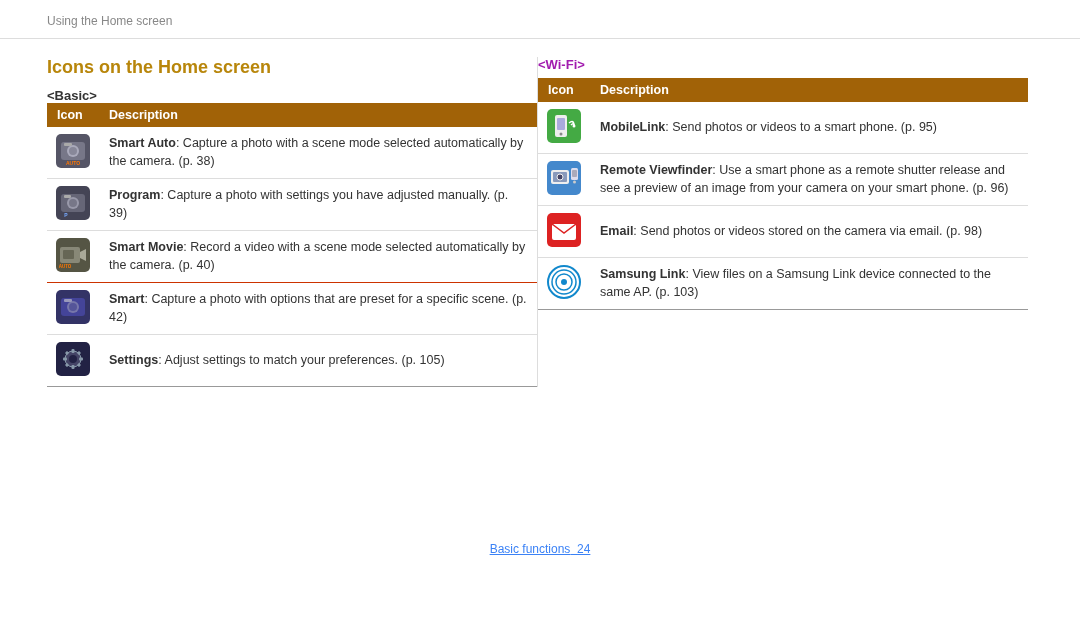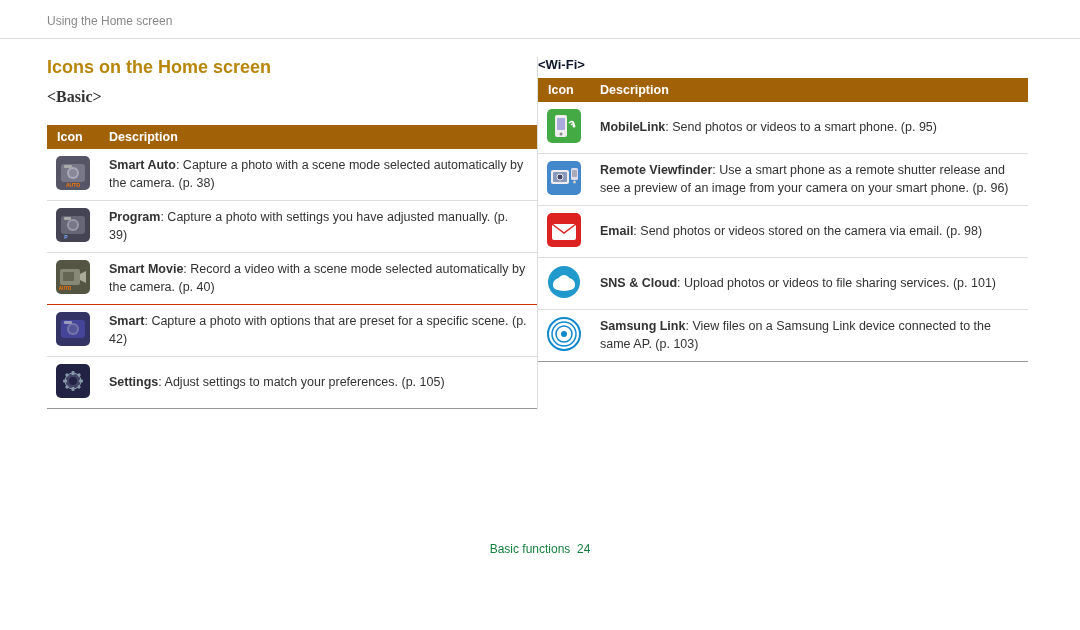--- a/index.html
+++ b/index.html
@@ -47,25 +47,24 @@
     }
 
     .section-title {
       font-size: 18px;
       font-weight: bold;
       color: #b8860b;
       margin-bottom: 10px;
     }
 
     .section-subtitle {
-      font-size: 16px;
+      font-size: 13px;
       font-weight: bold;
       color: #333;
-      margin-bottom: 19px;
-      font-family: Liberation Serif, serif;
+      margin-bottom: 0;
     }
 
     table {
       width: 100%;
       border-collapse: collapse;
       font-size: 12.5px;
     }
 
     table thead tr {
       background: #a16207;
@@ -114,31 +113,32 @@
     }
 
     .icon-svg {
       width: 34px;
       height: 34px;
     }
 
     .wifi-title {
       font-size: 13px;
       font-weight: bold;
-      color: #0f172a;
+      color: #a21caf;
       margin-bottom: 6px;
     }
 
     .footer-text {
       position: absolute;
       bottom: 20px;
       left: 50%;
       transform: translateX(-50%);
       font-size: 12px;
-      color: #15803d;
+      color: #3b82f6;
+      text-decoration: underline;
     }
 
     
     .separator {
       width: 1px;
       background: #ddd;
       margin: 0;
       align-self: stretch;
     }
   </style>
@@ -294,32 +294,20 @@
             <td class="icon-cell">
               <svg class="icon-svg" viewBox="0 0 34 34">
                 <rect width="34" height="34" rx="5" fill="#dd2222"></rect>
                 <rect x="5" y="11" width="24" height="16" rx="2" fill="#fff"></rect>
                 <polyline points="5,11 17,20 29,11" stroke="#dd2222" stroke-width="1.5" fill="none"></polyline>
               </svg>
             </td>
             <td class="desc-cell"><b>Email</b>: Send photos or videos stored on the camera via email. (p. 98)</td>
           </tr>
 
-          <tr>
-            <td class="icon-cell">
-              <svg class="icon-svg" viewBox="0 0 34 34">
-                <circle cx="17" cy="17" r="16" fill="#2299cc"></circle>
-                <ellipse cx="17" cy="19" rx="11" ry="7" fill="#fff"></ellipse>
-                <circle cx="11" cy="20" r="5" fill="#fff"></circle>
-                <circle cx="23" cy="20" r="5" fill="#fff"></circle>
-                <circle cx="17" cy="16" r="6" fill="#fff"></circle>
-              </svg>
-            </td>
-            <td class="desc-cell"><b>SNS &amp; Cloud</b>: Upload photos or videos to file sharing services. (p. 101)</td>
-          </tr>
 
           <tr>
             <td class="icon-cell">
               <svg class="icon-svg" viewBox="0 0 34 34">
                 <circle cx="17" cy="17" r="16" stroke="#1188cc" stroke-width="2" fill="#fff"></circle>
                 <circle cx="17" cy="17" r="12" stroke="#1188cc" stroke-width="1.5" fill="#fff"></circle>
                 <circle cx="17" cy="17" r="8" stroke="#1188cc" stroke-width="1.5" fill="#fff"></circle>
                 <circle cx="17" cy="17" r="3" fill="#1188cc"></circle>
               </svg>
             </td>

